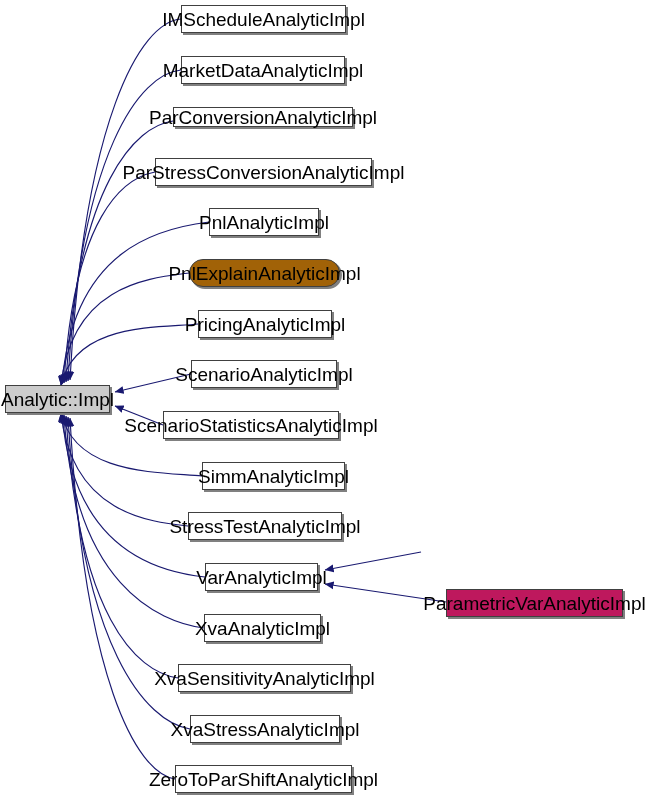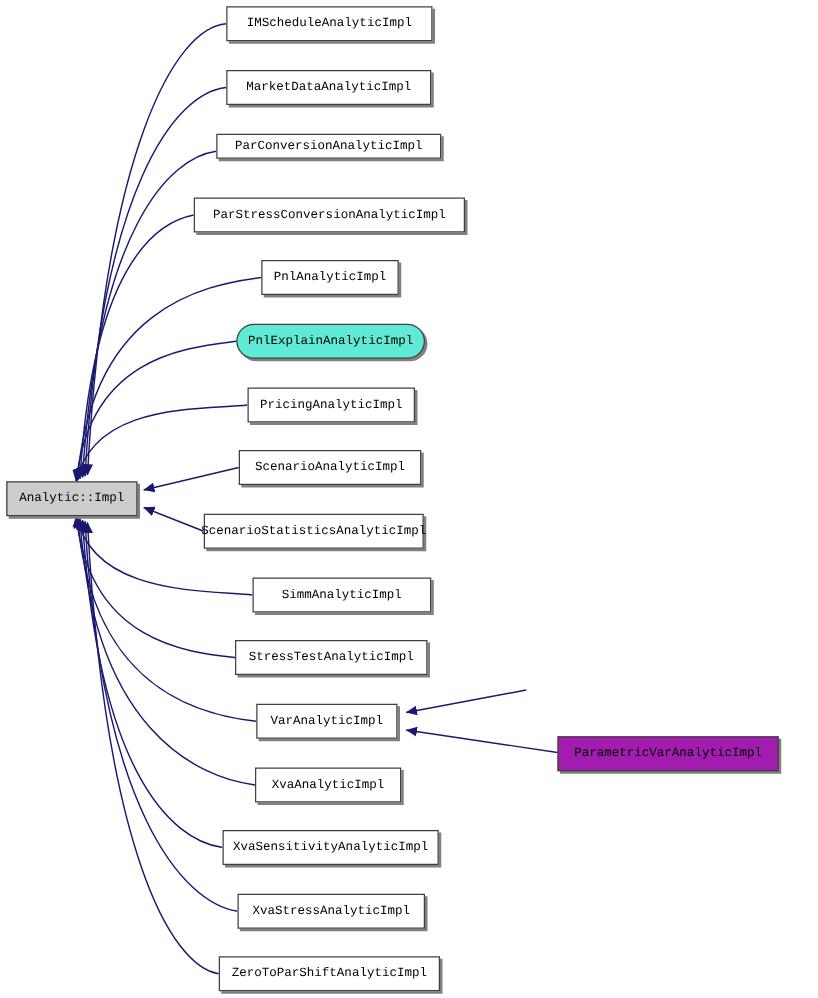--- a/index.html
+++ b/index.html
@@ -30,22 +30,22 @@
     background: #ffffff;
     border: 1px solid #404040;
     box-shadow: 2px 2px 0 0 #808080;
     display: flex;
     align-items: center;
     justify-content: center;
     white-space: nowrap;
     z-index: 2;
   }
   .node-label {
-    font-family: Liberation Mono, monospace;
-    font-size: 10px;
+    font-family: Liberation Sans, sans-serif;
+    font-size: 19px;
     line-height: 13px;
     color: #000000;
     letter-spacing: 0px;
   }
   .node.root {
     background: #cccccc;
     border: 1px solid #404040;
   }
 </style>
 </head>
@@ -98,21 +98,21 @@
   </div>
   <div class="node" style="left: 173px; top: 107px; width: 180px; height: 20px; border-color: rgb(64, 64, 64); box-shadow: rgb(128, 128, 128) 2px 2px 0px 0px; background: rgb(255, 255, 255);">
     <span class="node-label" style="color: rgb(0, 0, 0);">ParConversionAnalyticImpl</span>
   </div>
   <div class="node" style="left: 155px; top: 158px; width: 217px; height: 28px; border-color: rgb(64, 64, 64); box-shadow: rgb(128, 128, 128) 2px 2px 0px 0px; background: rgb(255, 255, 255);">
     <span class="node-label" style="color: rgb(0, 0, 0);">ParStressConversionAnalyticImpl</span>
   </div>
   <div class="node" style="left: 209px; top: 208px; width: 110px; height: 28px; border-color: rgb(64, 64, 64); box-shadow: rgb(128, 128, 128) 2px 2px 0px 0px; background: rgb(255, 255, 255);">
     <span class="node-label" style="color: rgb(0, 0, 0);">PnlAnalyticImpl</span>
   </div>
-  <div class="node" style="left: 189px; top: 259px; width: 151px; height: 28px; border-color: rgb(64, 64, 64); box-shadow: rgb(128, 128, 128) 2px 2px 0px 0px; background: #5eead4; border-radius: 14px;">
+  <div class="node" style="left: 189px; top: 259px; width: 151px; height: 28px; border-color: rgb(64, 64, 64); box-shadow: rgb(128, 128, 128) 2px 2px 0px 0px; background: #a16207; border-radius: 14px;">
     <span class="node-label" style="color: rgb(0, 0, 0);">PnlExplainAnalyticImpl</span>
   </div>
   <div class="node" style="left: 198px; top: 310px; width: 134px; height: 28px; border-color: rgb(64, 64, 64); box-shadow: rgb(128, 128, 128) 2px 2px 0px 0px; background: rgb(255, 255, 255);">
     <span class="node-label" style="color: rgb(0, 0, 0);">PricingAnalyticImpl</span>
   </div>
   <div class="node" style="left: 191px; top: 360px; width: 146px; height: 28px; border-color: rgb(64, 64, 64); box-shadow: rgb(128, 128, 128) 2px 2px 0px 0px; background: rgb(255, 255, 255);">
     <span class="node-label" style="color: rgb(0, 0, 0);">ScenarioAnalyticImpl</span>
   </div>
   <div class="node" style="left: 163px; top: 411px; width: 176px; height: 28px; border-color: rgb(64, 64, 64); box-shadow: rgb(128, 128, 128) 2px 2px 0px 0px; background: rgb(255, 255, 255);">
     <span class="node-label" style="color: rgb(0, 0, 0);">ScenarioStatisticsAnalyticImpl</span>
@@ -132,17 +132,17 @@
   <div class="node" style="left: 178px; top: 664px; width: 173px; height: 28px; border-color: rgb(64, 64, 64); box-shadow: rgb(128, 128, 128) 2px 2px 0px 0px; background: rgb(255, 255, 255);">
     <span class="node-label" style="color: rgb(0, 0, 0);">XvaSensitivityAnalyticImpl</span>
   </div>
   <div class="node" style="left: 190px; top: 715px; width: 150px; height: 28px; border-color: rgb(64, 64, 64); box-shadow: rgb(128, 128, 128) 2px 2px 0px 0px; background: rgb(255, 255, 255);">
     <span class="node-label" style="color: rgb(0, 0, 0);">XvaStressAnalyticImpl</span>
   </div>
   <div class="node" style="left: 175px; top: 765px; width: 177px; height: 28px; border-color: rgb(64, 64, 64); box-shadow: rgb(128, 128, 128) 2px 2px 0px 0px; background: rgb(255, 255, 255);">
     <span class="node-label" style="color: rgb(0, 0, 0);">ZeroToParShiftAnalyticImpl</span>
   </div>
 
-  <div class="node" style="left: 446px; top: 589px; width: 177px; height: 28px; border-color: rgb(64, 64, 64); box-shadow: rgb(128, 128, 128) 2px 2px 0px 0px; background: #a21caf;">
+  <div class="node" style="left: 446px; top: 589px; width: 177px; height: 28px; border-color: rgb(64, 64, 64); box-shadow: rgb(128, 128, 128) 2px 2px 0px 0px; background: #be185d;">
     <span class="node-label" style="color: rgb(0, 0, 0);">ParametricVarAnalyticImpl</span>
   </div>
 
 </div>
 
 </body></html>

